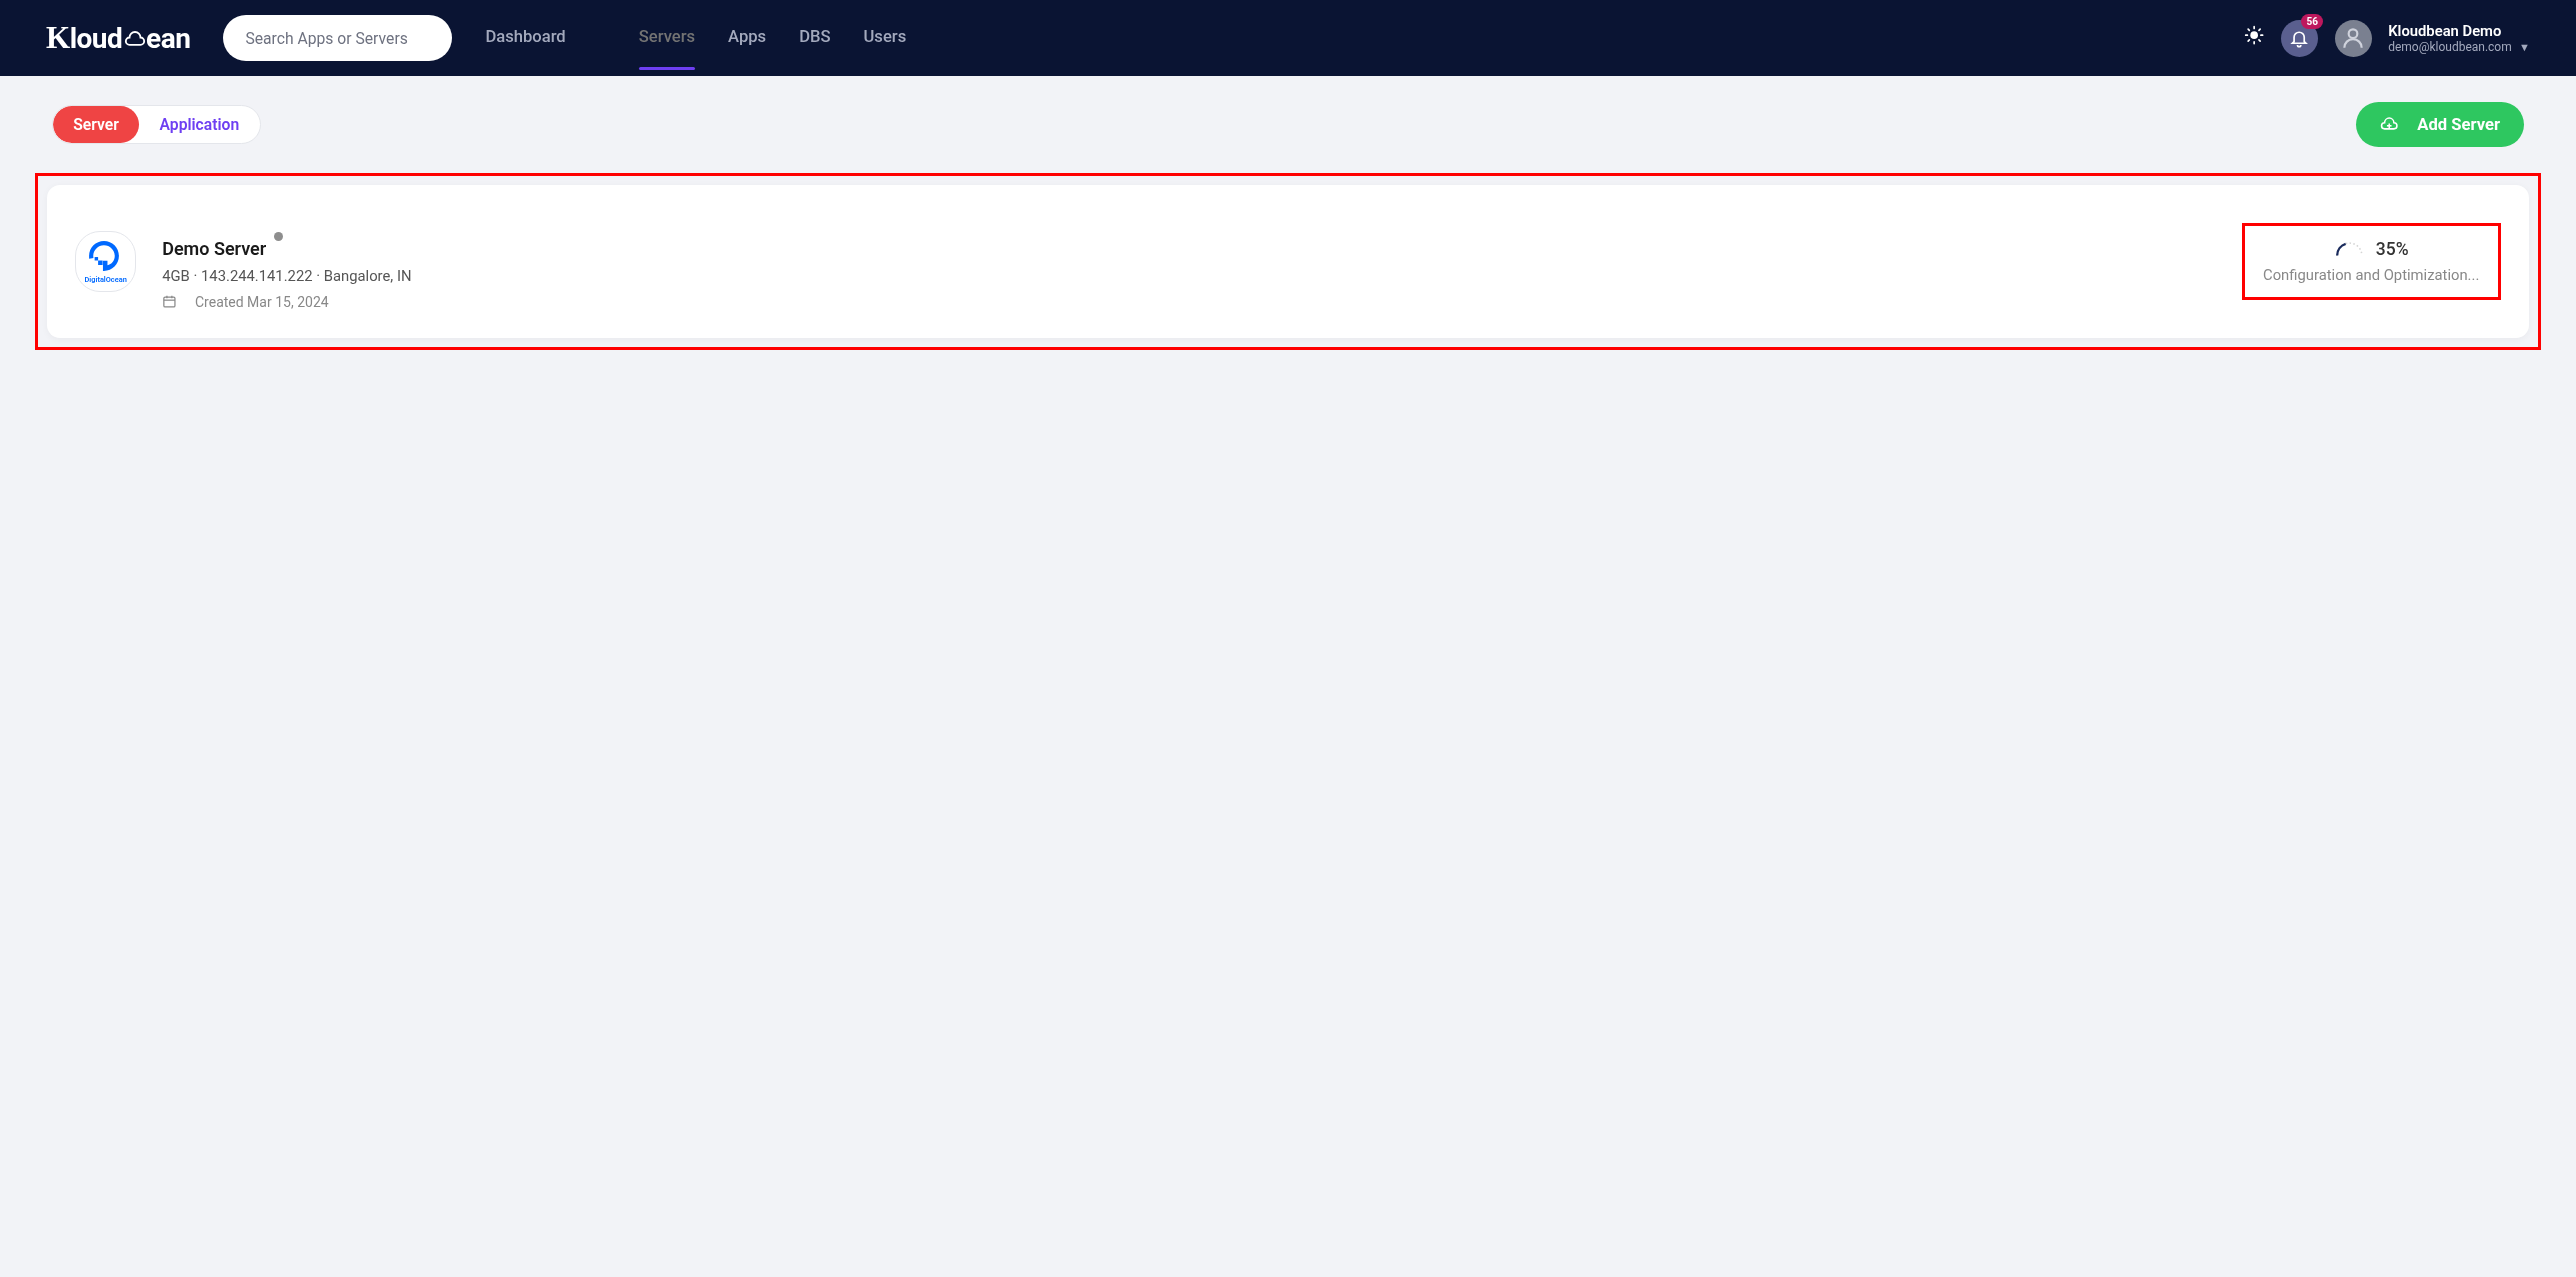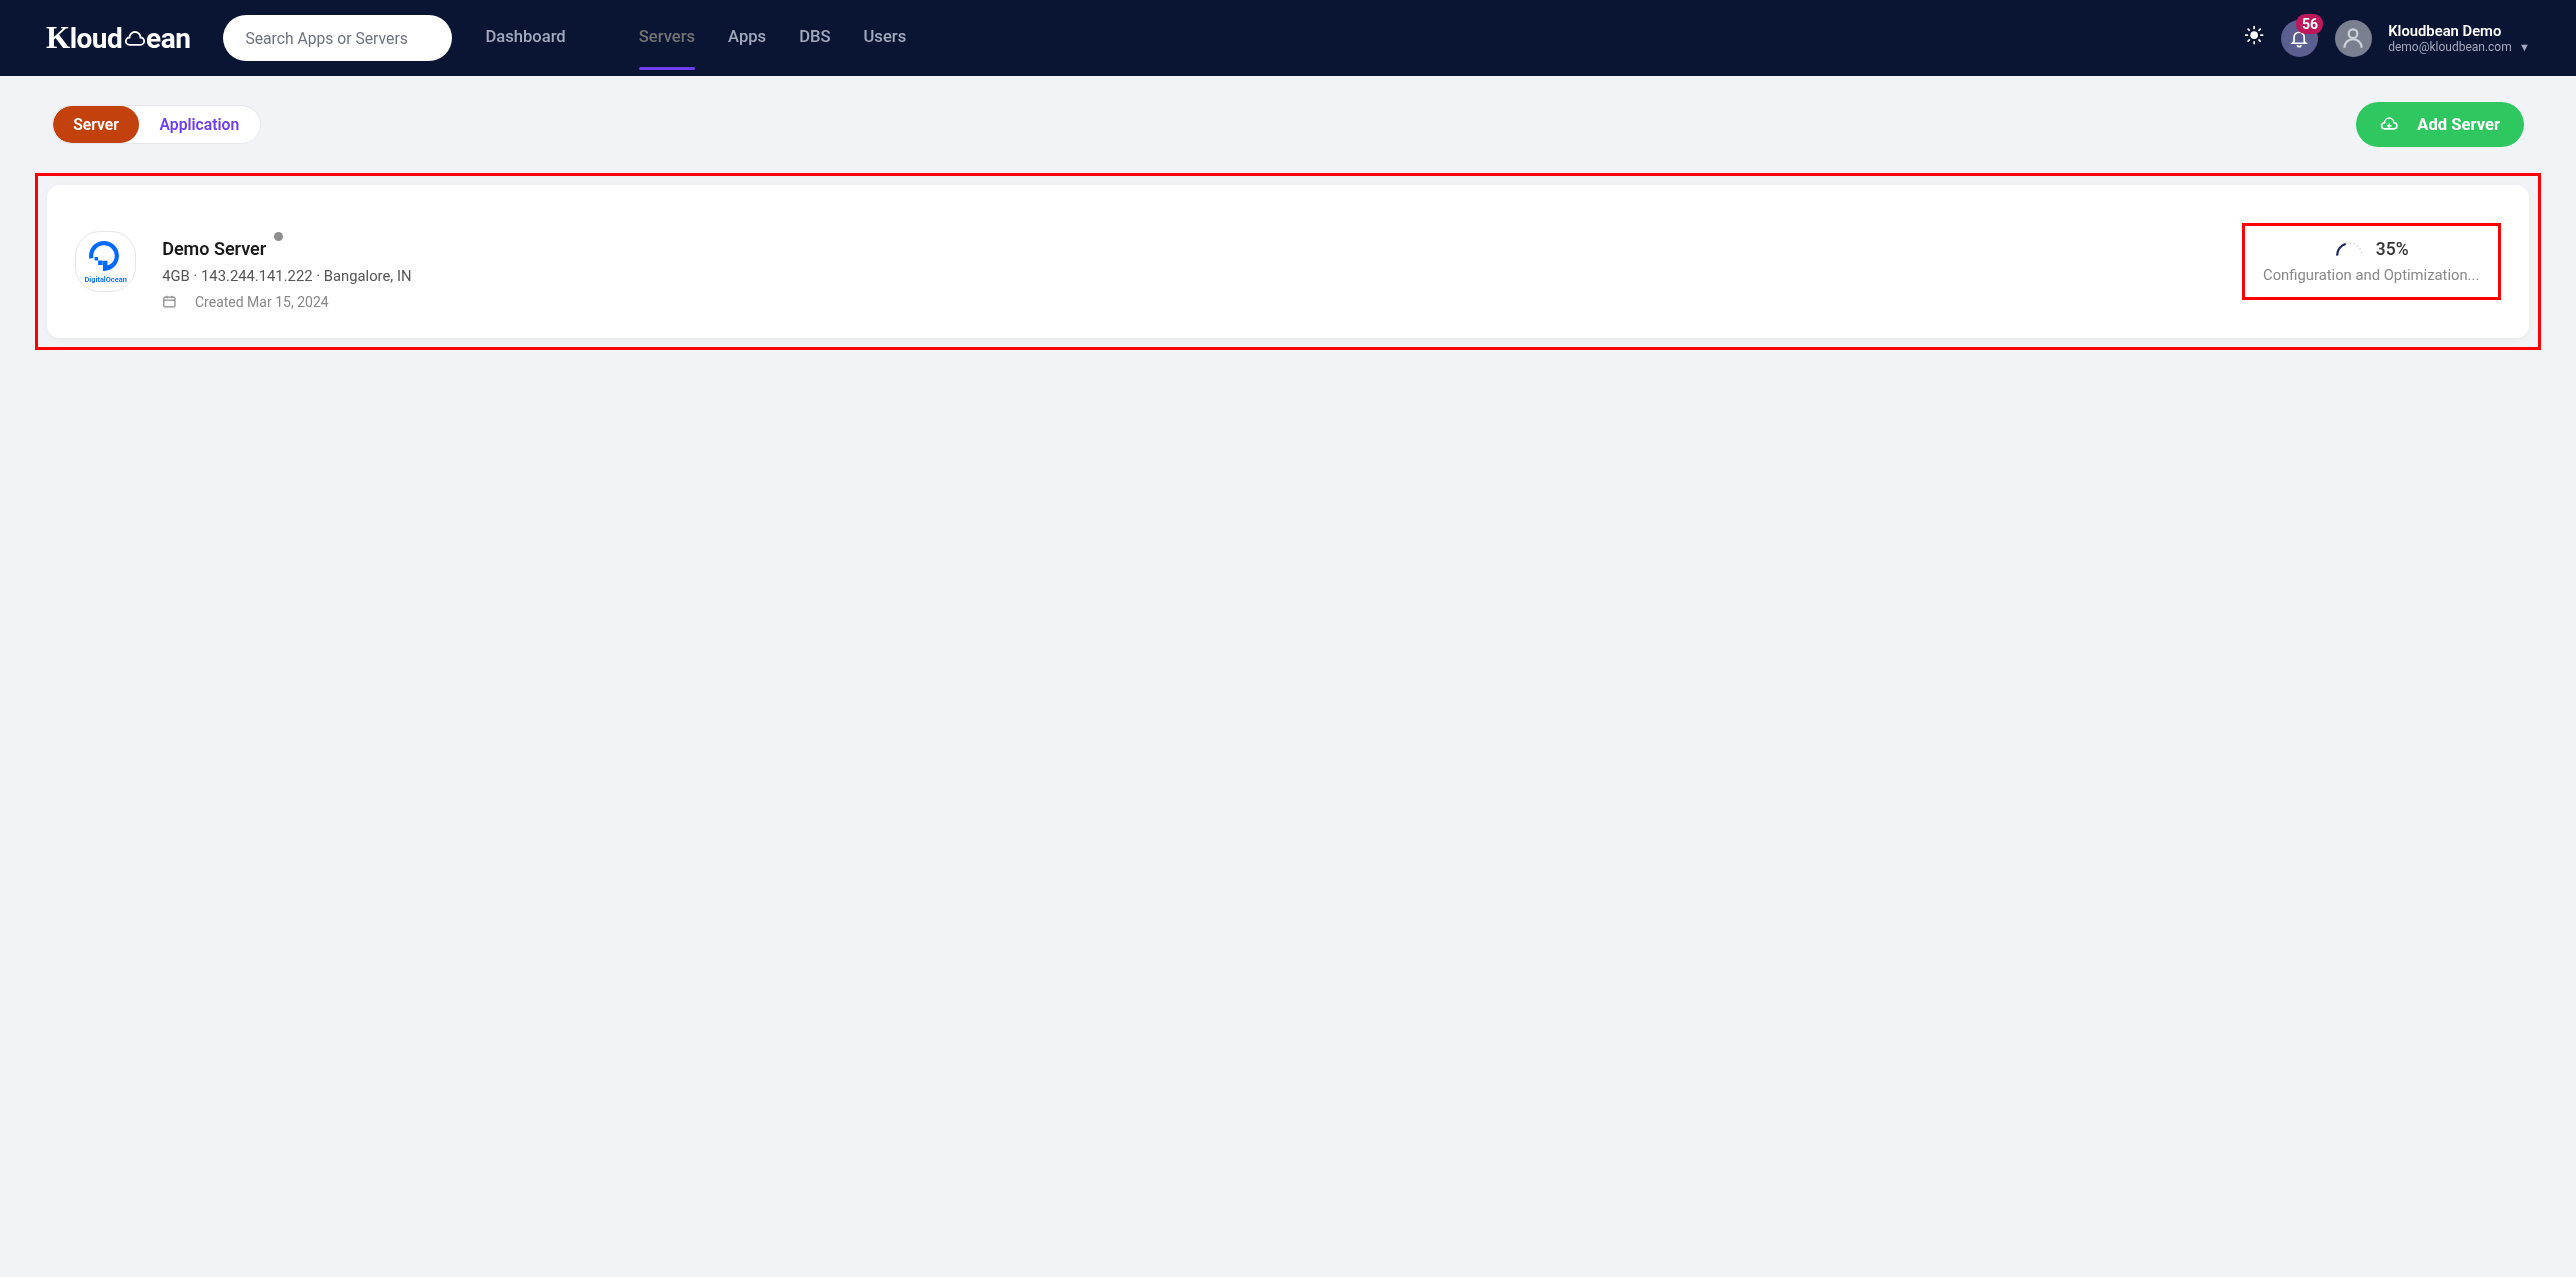--- a/index.html
+++ b/index.html
@@ -14,31 +14,31 @@
     .search-box input::placeholder { color: #6e7280; }
     
     .nav { display: flex; gap: 33px; }
     .nav-item { color: #a3a9bd; font-size: 16.6px; font-weight: 500; cursor: pointer; position: relative; padding-bottom: 3.7px; }
     .nav-item.active { color: #737373; margin-left: 40px; }
     .nav-item.active::after { content: ''; position: absolute; bottom: -20.3px; left: 0; right: 0; height: 2.8px; background: #6e3ff2; border-radius: 1.8px; }
     
     .header-right { margin-left: auto; display: flex; align-items: center; gap: 16.6px; }
     .theme-toggle { color: white; font-size: 18.5px; cursor: pointer; }
     .notif { position: relative; width: 37px; height: 37px; border-radius: 50%; background: #5a5f8f; display: flex; align-items: center; justify-content: center; cursor: pointer; }
-    .notif-badge { position: absolute; top: -5.5px; right: -5.5px; background: #be185d; color: white; font-size: 14px; font-weight: 700; border-radius: 9.2px; padding: 1.8px 5.5px; min-width: 18.5px; text-align: center; }
+    .notif-badge { position: absolute; top: -5.5px; right: -5.5px; background: #be185d; color: white; font-size: 10px; font-weight: 700; border-radius: 9.2px; padding: 1.8px 5.5px; min-width: 18.5px; text-align: center; }
     .avatar { width: 37px; height: 37px; border-radius: 50%; background: #7a8090; display: flex; align-items: center; justify-content: center; cursor: pointer; }
     .user-info { display: flex; flex-direction: column; color: white; cursor: pointer; }
     .user-name { font-size: 14.8px; font-weight: 600; }
     .user-email { font-size: 12px; color: #a3a9bd; }
     .dropdown-caret { color: #a3a9bd; font-size: 11px; margin-left: 3.7px; }
     
     .toolbar { display: flex; align-items: center; padding: 26px 52px; }
     .tab-switch { display: flex; background: white; border: 0.9px solid #e4e6eb; border-radius: 28px; overflow: hidden; }
     .tab-switch-item { padding: 9.2px 20.3px; font-size: 15.7px; font-weight: 600; cursor: pointer; color: #6e3ff2; }
-    .tab-switch-item.active { background: #c2410c; color: white; border-radius: 28px; }
+    .tab-switch-item.active { background: #ef4444; color: white; border-radius: 28px; }
     .add-server-btn { margin-left: auto; background: #2ec760; color: white; border: none; border-radius: 28px; padding: 13px 24px; font-size: 16.6px; font-weight: 700; cursor: pointer; display: flex; align-items: center; gap: 19px; }
     
     .server-list { padding: 0 35px; }
     .outer-highlight { border: 3.7px solid #ff0000; padding: 9.2px; margin-bottom: 18.5px; }
     .server-card { background: white; border-radius: 13px; padding: 28px; display: flex; align-items: center; gap: 26px; box-shadow: 0 1.8px 7.4px rgba(0,0,0,0.04); }
     .server-icon { width: 61px; height: 61px; border-radius: 25px; border: 0.9px solid #e4e6eb; display: flex; flex-direction: column; align-items: center; justify-content: center; flex-shrink: 0; }
     .do-logo { width: 37px; height: 37px; }
     .do-label { font-size: 7.4px; color: #0069ff; font-weight: 600; margin-top: -1.8px; }
     
     .server-details { flex: 1; }

